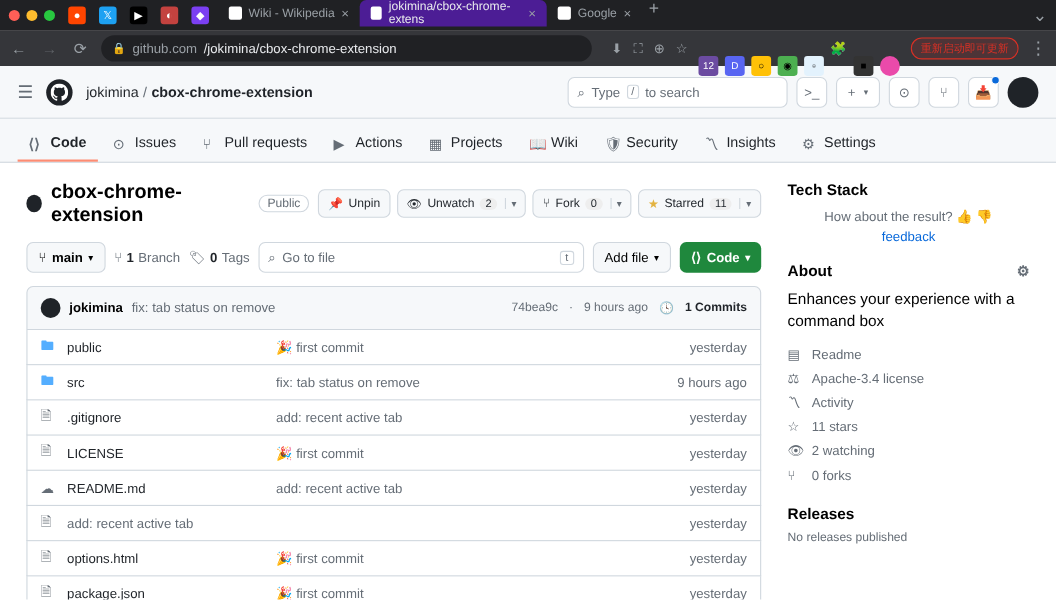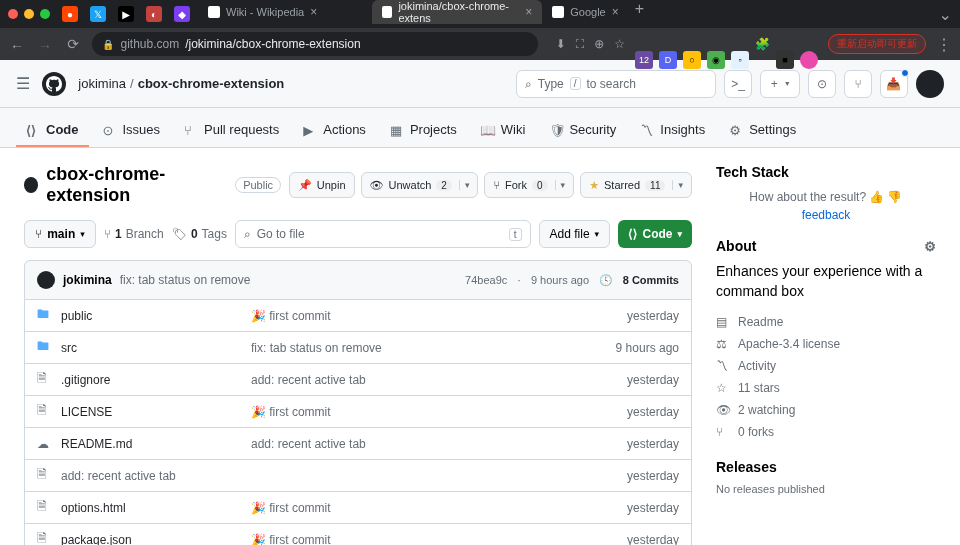--- a/index.html
+++ b/index.html
@@ -8,21 +8,21 @@
 
 .browser-bar { background: #202124; height: 28px; display: flex; align-items: center; padding: 0 8px; }
 .traffic-lights { display: flex; gap: 6px; margin-right: 12px; }
 .traffic-light { width: 10px; height: 10px; border-radius: 50%; }
 .tl-red { background: #ff5f57; } .tl-yellow { background: #febc2e; } .tl-green { background: #28c840; }
 .toolbar-icons { display: flex; gap: 12px; align-items: center; }
 .toolbar-icon { width: 16px; height: 16px; border-radius: 3px; display: flex; align-items: center; justify-content: center; font-size: 10px; color: #fff; }
 
 .tabs-bar { display: flex; flex: 1; margin-left: 8px; height: 100%; }
 .browser-tab { display: flex; align-items: center; padding: 0 10px; height: 24px; border-radius: 6px 6px 0 0; font-size: 11px; color: #9aa0a6; gap: 6px; max-width: 170px; }
-.browser-tab.active { background: #404040; color: #e8eaed; margin-left: 45px; }
+.browser-tab.active { background: #4c1d95; color: #e8eaed; }
 .tab-favicon { width: 12px; height: 12px; border-radius: 2px; }
 .tab-close { color: #9aa0a6; font-size: 12px; cursor: pointer; }
 .new-tab { color: #9aa0a6; font-size: 16px; margin-left: 6px; cursor: pointer; }
 .chevron-down { margin-left: auto; color: #9aa0a6; cursor: pointer; }
 
 .url-bar { background: #35363a; height: 32px; display: flex; align-items: center; padding: 0 8px; gap: 10px; }
 .nav-btn { color: #9aa0a6; cursor: pointer; font-size: 14px; width: 18px; text-align: center; }
 .nav-btn.disabled { opacity: 0.4; }
 .url-input-wrap { flex: 1; background: #202124; border-radius: 14px; height: 24px; display: flex; align-items: center; padding: 0 10px; gap: 6px; }
 .lock-icon { color: #9aa0a6; font-size: 10px; }
@@ -306,21 +306,21 @@
 
     <div class="commit-bar">
       <div class="commit-avatar"></div>
       <span class="commit-author">jokimina</span>
       <span class="commit-msg">fix: tab status on remove</span>
       <div class="commit-meta">
         <span>74bea9c</span>
         <span>·</span>
         <span>9 hours ago</span>
         <span>🕓</span>
-        <a>8 Commits</a>
+        <a>1 Commits</a>
       </div>
     </div>
 
     <div id="file-list">
         <div class="file-row">
           <span class="file-icon folder">🖿</span>
           <span class="file-name">public</span>
           <span class="file-commit">🎉 first commit</span>
           <span class="file-date">yesterday</span>
         </div>

